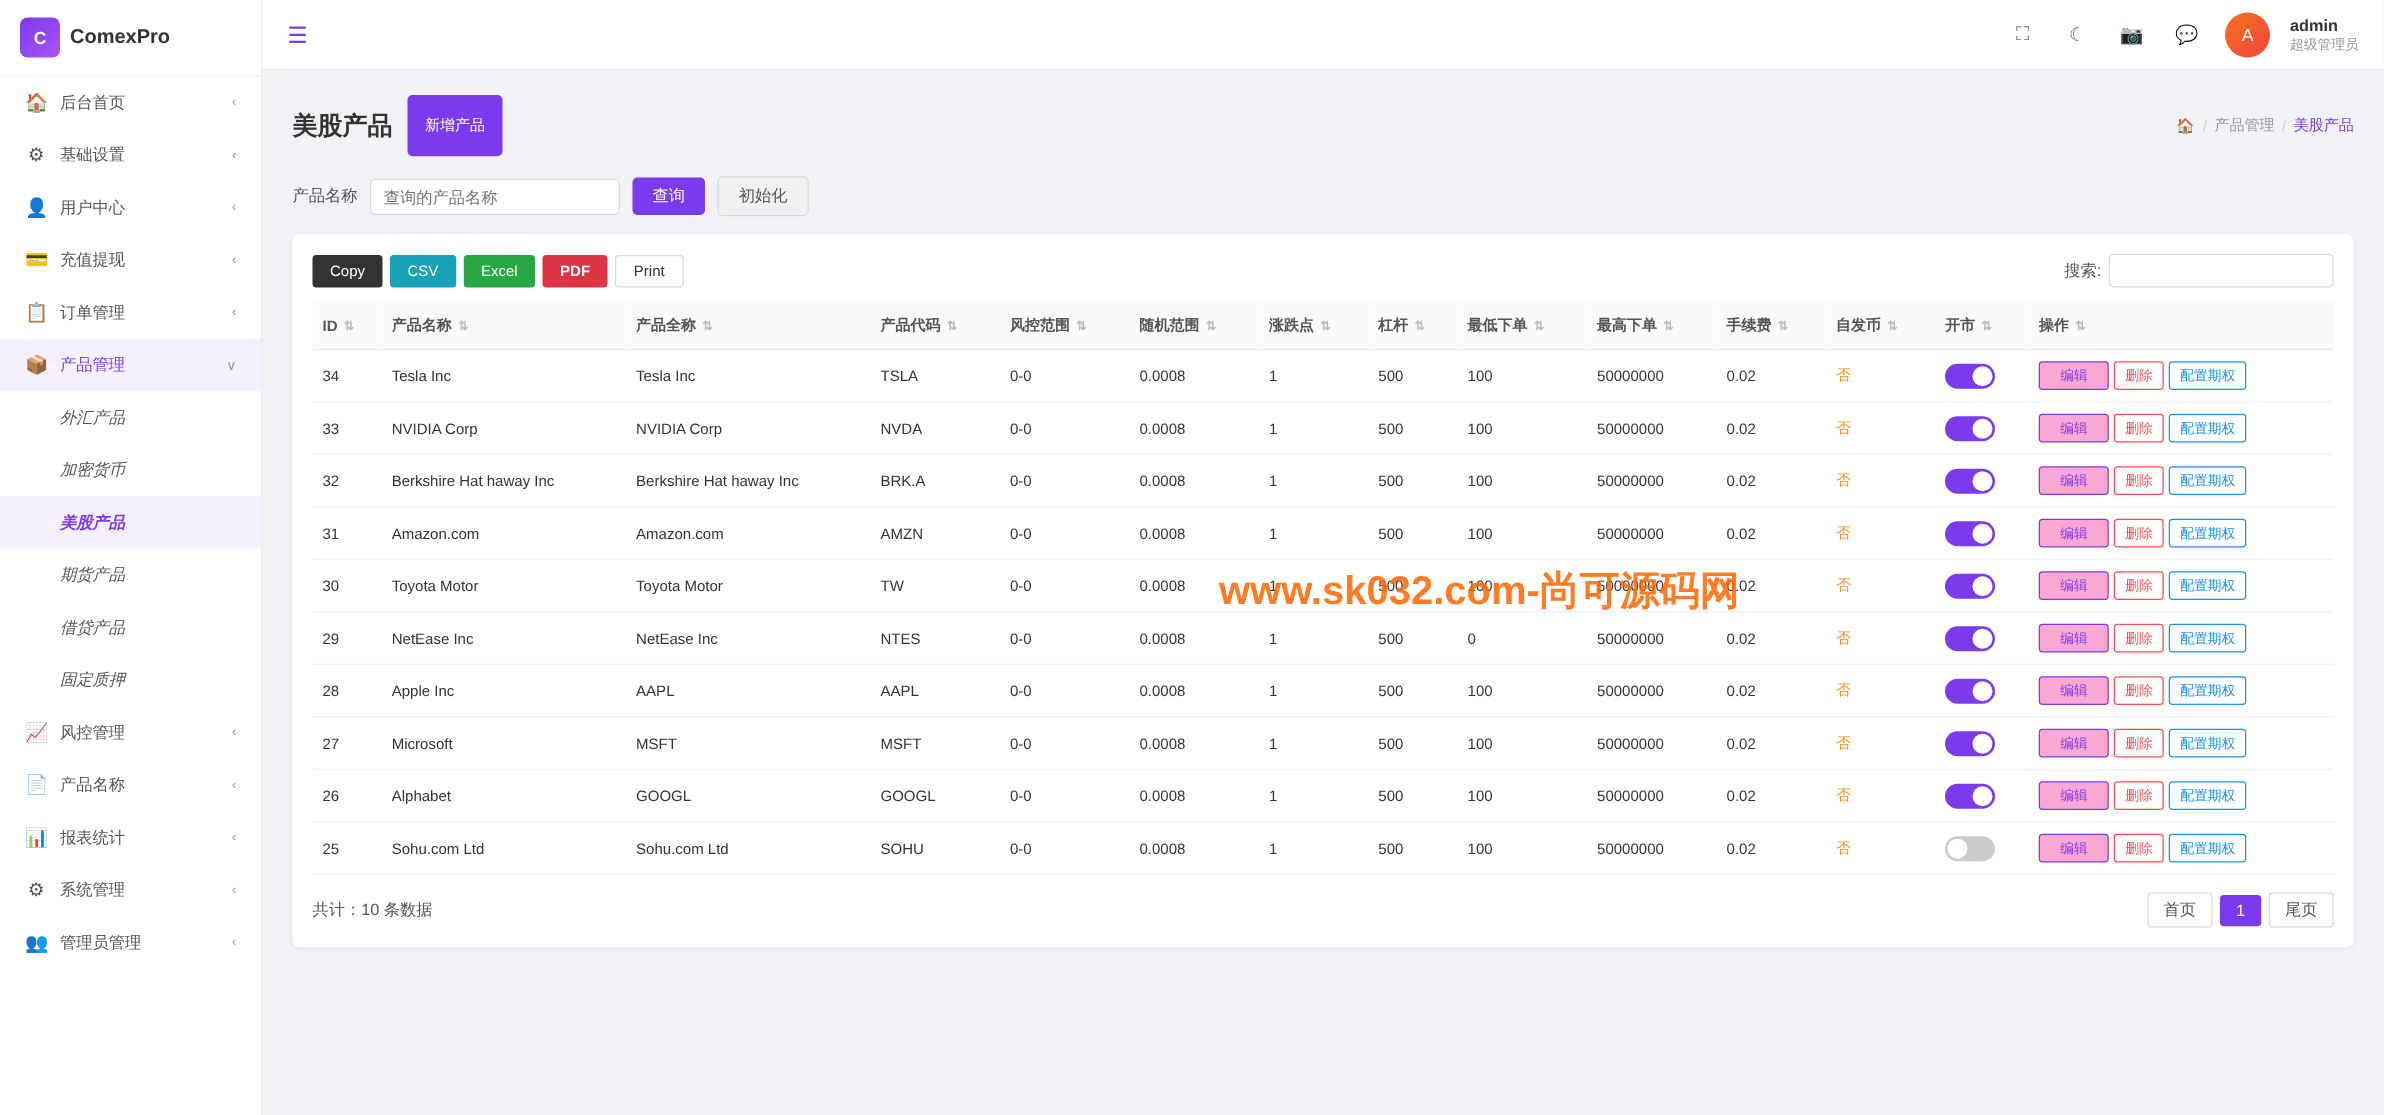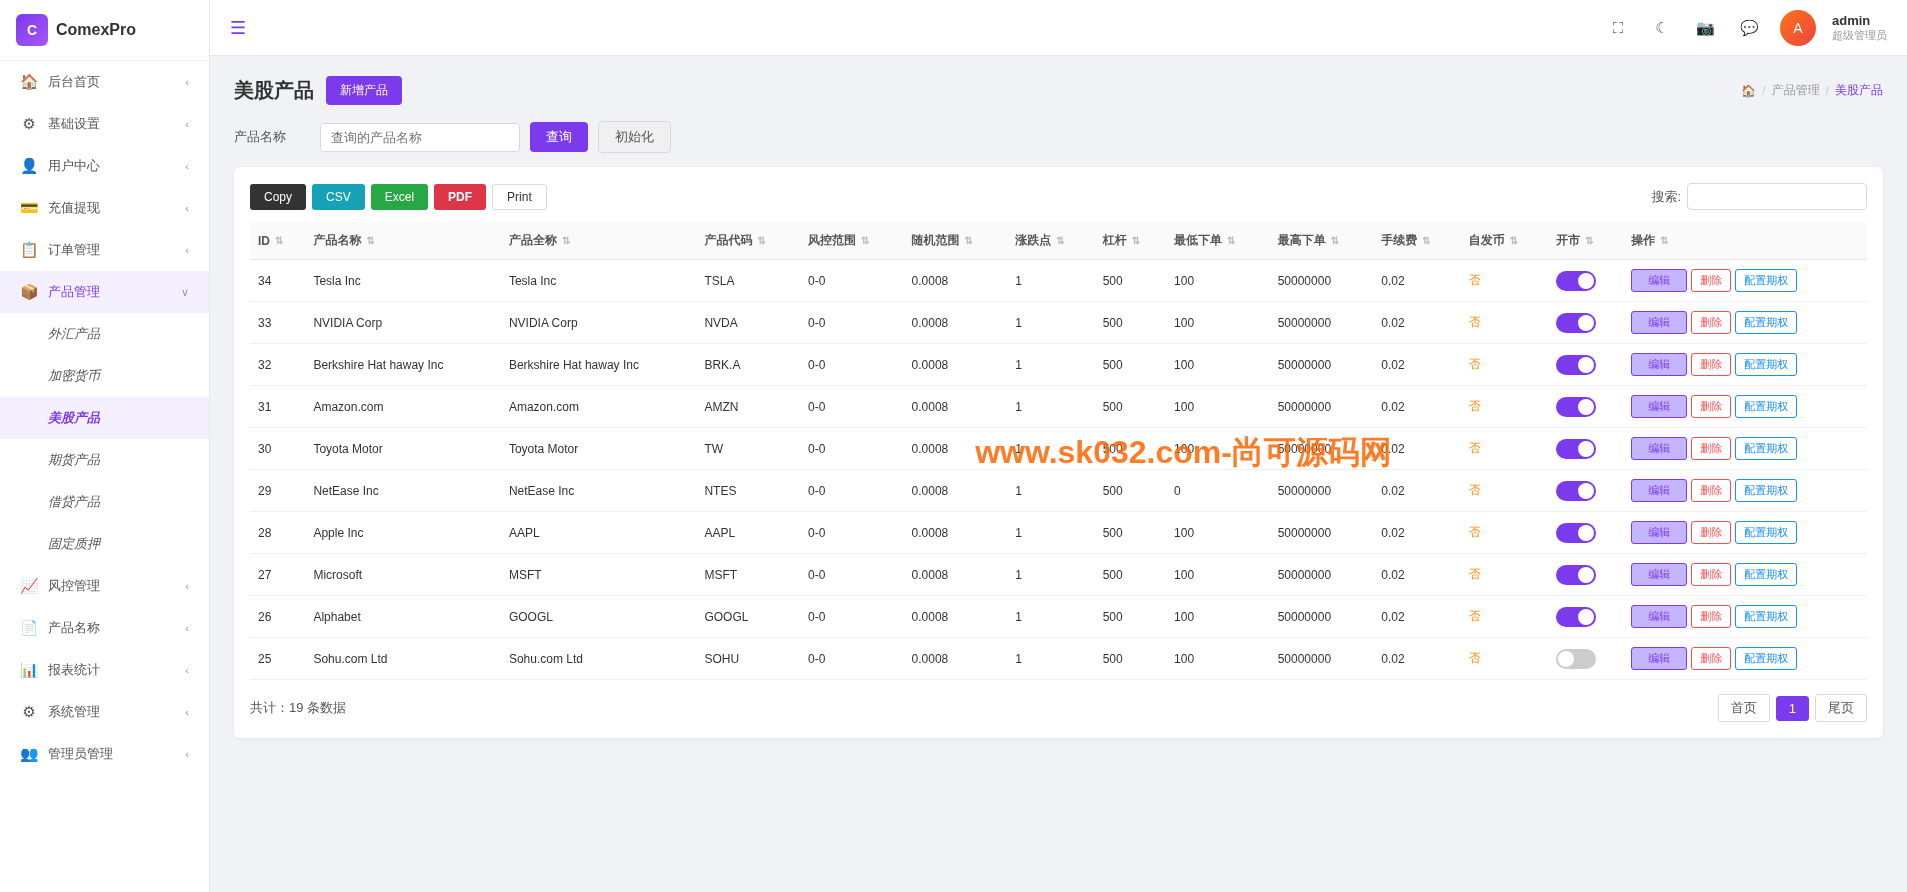--- a/index.html
+++ b/index.html
@@ -30,30 +30,30 @@
     .user-avatar { width: 36px; height: 36px; border-radius: 50%; background: linear-gradient(135deg, #f97316, #ef4444); display: flex; align-items: center; justify-content: center; color: #fff; font-size: 14px; }
     .user-info { display: flex; flex-direction: column; }
     .user-name { font-size: 13px; font-weight: bold; color: #333; }
     .user-role { font-size: 11px; color: #999; }
 
     
     .content { flex: 1; overflow-y: auto; padding: 20px 24px; }
     .page-header { display: flex; align-items: center; justify-content: space-between; margin-bottom: 16px; }
     .page-title-row { display: flex; align-items: center; gap: 12px; }
     .page-title { font-size: 20px; font-weight: bold; color: #333; }
-    .btn-add { background: #7c3aed; color: #fff; border: none; border-radius: 4px; padding: 6px 14px; font-size: 12px; cursor: pointer; font-family: Liberation Serif, serif; }
+    .btn-add { background: #7c3aed; color: #fff; border: none; border-radius: 4px; padding: 16px 14px; font-size: 12px; cursor: pointer; font-family: Liberation Serif, serif; }
     .breadcrumb { display: flex; align-items: center; gap: 6px; font-size: 12px; color: #999; }
     .breadcrumb a { color: #999; text-decoration: none; }
     .breadcrumb .sep { color: #ccc; }
     .breadcrumb .current { color: #7c3aed; }
 
     
     .filter-bar { display: flex; align-items: center; gap: 10px; margin-bottom: 14px; }
     .filter-label { font-size: 13px; color: #555; }
-    .filter-input { border: 1px solid #d9d9d9; border-radius: 4px; padding: 6px 10px; font-size: 13px; width: 200px; outline: none; margin-left: 24px; }
+    .filter-input { border: 1px solid #d9d9d9; border-radius: 4px; padding: 6px 10px; font-size: 13px; width: 200px; outline: none; }
     .btn-query { background: #7c3aed; color: #fff; border: none; border-radius: 4px; padding: 6px 16px; font-size: 13px; cursor: pointer; }
     .btn-reset { background: #f0f0f0; color: #555; border: 1px solid #d9d9d9; border-radius: 4px; padding: 6px 16px; font-size: 13px; cursor: pointer; }
 
     
     .table-card { background: #fff; border-radius: 6px; padding: 16px; box-shadow: 0 1px 4px rgba(0,0,0,0.06); }
 
     
     .table-toolbar { display: flex; align-items: center; justify-content: space-between; margin-bottom: 12px; }
     .toolbar-btns { display: flex; gap: 6px; }
     .btn-copy { background: #333; color: #fff; border: none; border-radius: 3px; padding: 5px 14px; font-size: 12px; cursor: pointer; }
@@ -76,21 +76,21 @@
     .badge-no { color: #fa8c16; font-size: 12px; }
 
     
     .toggle { width: 40px; height: 20px; background: #7c3aed; border-radius: 10px; position: relative; cursor: pointer; }
     .toggle::after { content: ''; position: absolute; width: 16px; height: 16px; background: #fff; border-radius: 50%; top: 2px; right: 2px; }
     .toggle.off { background: #ccc; }
     .toggle.off::after { left: 2px; right: auto; }
 
     
     .action-btns { display: flex; gap: 4px; align-items: center; }
-    .btn-edit { background: #c4b5fd; color: #7c3aed; border: 1px solid #7c3aed; border-radius: 3px; padding: 3px 16px; font-size: 11px; cursor: pointer; }
+    .btn-edit { background: #f9a8d4; color: #7c3aed; border: 1px solid #7c3aed; border-radius: 3px; padding: 3px 16px; font-size: 11px; cursor: pointer; }
     .btn-delete { background: #fff; color: #ff4d4f; border: 1px solid #ff4d4f; border-radius: 3px; padding: 3px 8px; font-size: 11px; cursor: pointer; }
     .btn-config { background: #fff; color: #1890ff; border: 1px solid #1890ff; border-radius: 3px; padding: 3px 8px; font-size: 11px; cursor: pointer; }
 
     
     .table-footer { display: flex; align-items: center; justify-content: space-between; margin-top: 14px; }
     .total-text { font-size: 13px; color: #555; }
     .pagination { display: flex; align-items: center; gap: 6px; }
     .page-btn { border: 1px solid #d9d9d9; background: #fff; color: #555; border-radius: 3px; padding: 4px 12px; font-size: 13px; cursor: pointer; }
     .page-btn.active { background: #7c3aed; color: #fff; border-color: #7c3aed; }
 
@@ -527,21 +527,21 @@
       <button class="btn-edit">编辑</button>
       <button class="btn-delete">删除</button>
       <button class="btn-config">配置期权</button>
     </div>
               </td>
             </tr>
           </tbody>
       </table>
 
       <div class="table-footer">
-        <span class="total-text">共计：19 条数据</span>
+        <span class="total-text">共计：10 条数据</span>
         <div class="pagination">
           <button class="page-btn">首页</button>
           <button class="page-btn active">1</button>
           <button class="page-btn">尾页</button>
         </div>
       </div>
     </div>
   </div>
 </div>
 

